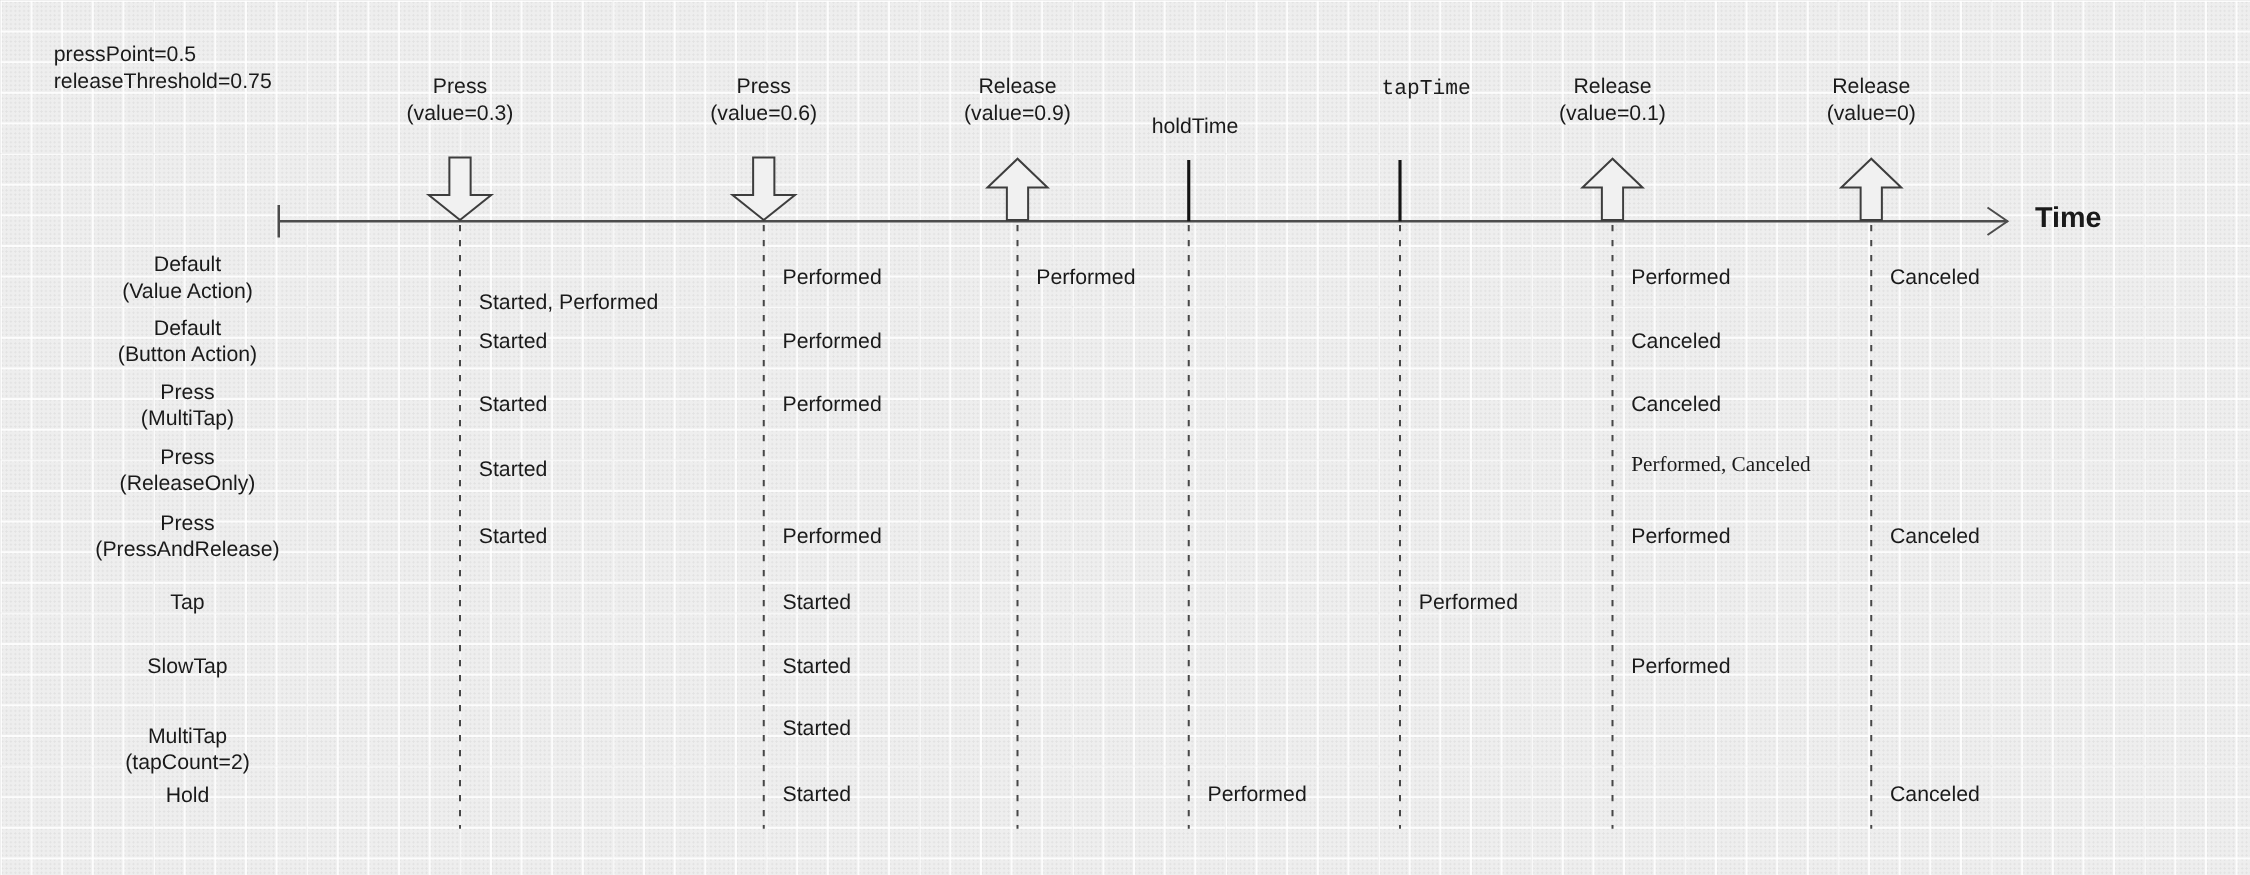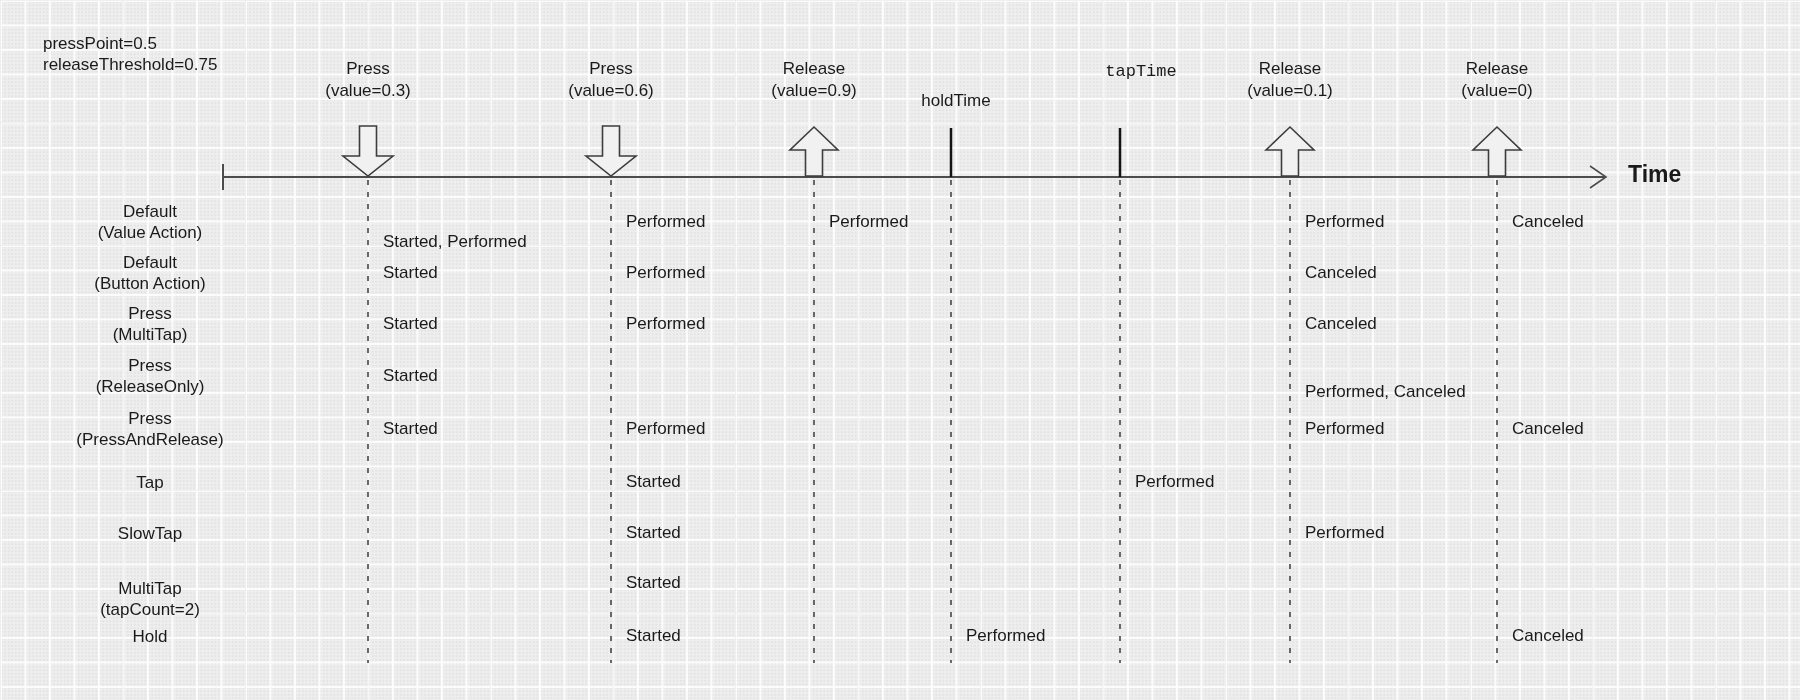--- a/index.html
+++ b/index.html
@@ -144,21 +144,21 @@
       <div class="event-text" style="left: 829px; top: 222px;">Performed</div>
       <div class="event-text" style="left: 1305px; top: 222px;">Performed</div>
       <div class="event-text" style="left: 1512px; top: 222px;">Canceled</div>
       <div class="event-text" style="left: 383px; top: 273px;">Started</div>
       <div class="event-text" style="left: 626px; top: 273px;">Performed</div>
       <div class="event-text" style="left: 1305px; top: 273px;">Canceled</div>
       <div class="event-text" style="left: 383px; top: 324px;">Started</div>
       <div class="event-text" style="left: 626px; top: 324px;">Performed</div>
       <div class="event-text" style="left: 1305px; top: 324px;">Canceled</div>
       <div class="event-text" style="left: 383px; top: 376px;">Started</div>
-      <div class="event-text" style="left: 1305px; top: 392px;">Performed, Canceled</div>
+      <div class="event-text" style="left: 1305px; top: 372px; font-family: Liberation Serif, serif;">Performed, Canceled</div>
       <div class="event-text" style="left: 383px; top: 429px;">Started</div>
       <div class="event-text" style="left: 626px; top: 429px;">Performed</div>
       <div class="event-text" style="left: 1305px; top: 429px;">Performed</div>
       <div class="event-text" style="left: 1512px; top: 429px;">Canceled</div>
       <div class="event-text" style="left: 626px; top: 482px;">Started</div>
       <div class="event-text" style="left: 1135px; top: 482px;">Performed</div>
       <div class="event-text" style="left: 626px; top: 533px;">Started</div>
       <div class="event-text" style="left: 1305px; top: 533px;">Performed</div>
       <div class="event-text" style="left: 626px; top: 583px;">Started</div>
       <div class="event-text" style="left: 626px; top: 636px;">Started</div>

